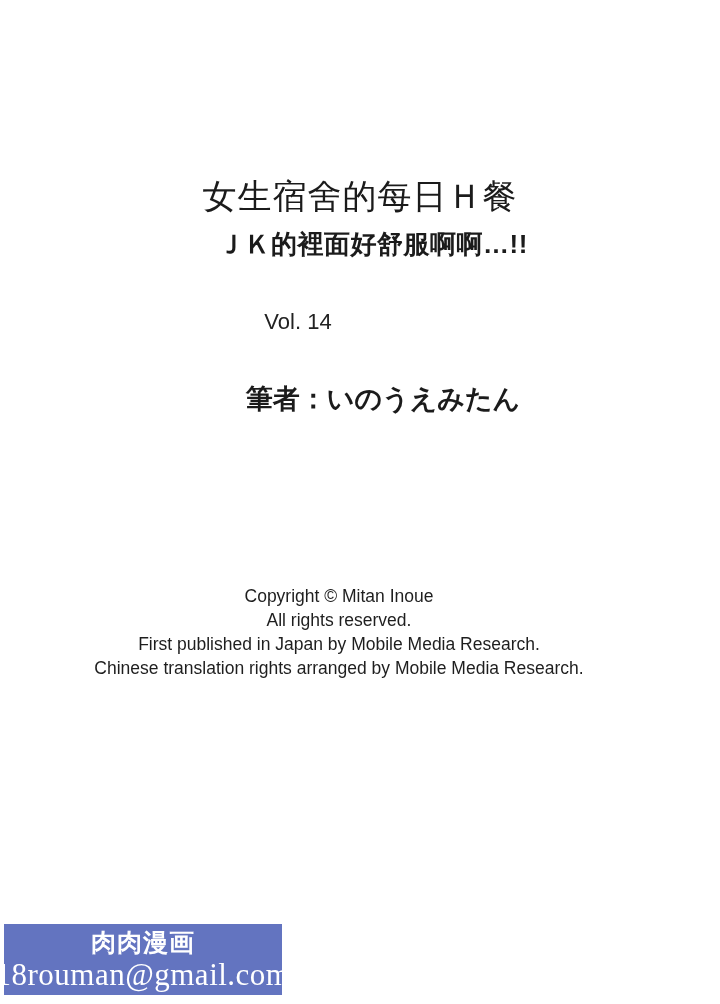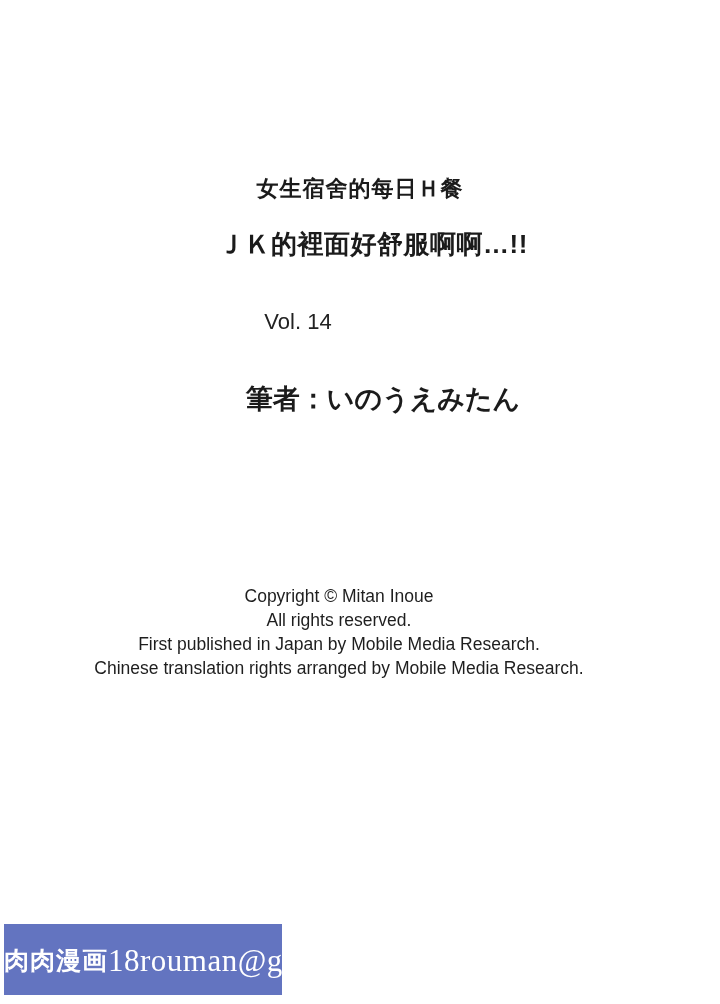--- a/index.html
+++ b/index.html
@@ -17,22 +17,22 @@
   .page {
     position: absolute;
     inset: 0;
   }
   .credits-title {
     position: absolute;
     top: 174px;
     left: 0;
     width: 720px;
     text-align: center;
-    font-size: 22px;
-    font-weight: 700;
+    font-size: 34px;
+    font-weight: 400;
     letter-spacing: 1px;
     color: #1b1b1b;
     white-space: nowrap;
   }
   .credits-subtitle {
     position: absolute;
     top: 227px;
     left: 0;
     width: 720px;
     text-align: center;
@@ -83,21 +83,23 @@
   .footer-badge {
     position: absolute;
     left: 4px;
     top: 924px;
     width: 278px;
     height: 71px;
     background: #6374c0;
     color: #ffffff;
     box-sizing: border-box;
     display: flex;
+    flex-direction: column;
     align-items: center;
+    justify-content: center;
     padding-top: 2px;
   }
   .footer-line1 {
     display: flex;
     gap: 20px;
     font-size: 25px;
     font-weight: 700;
     letter-spacing: 1px;
     line-height: 1.15;
     white-space: nowrap;

